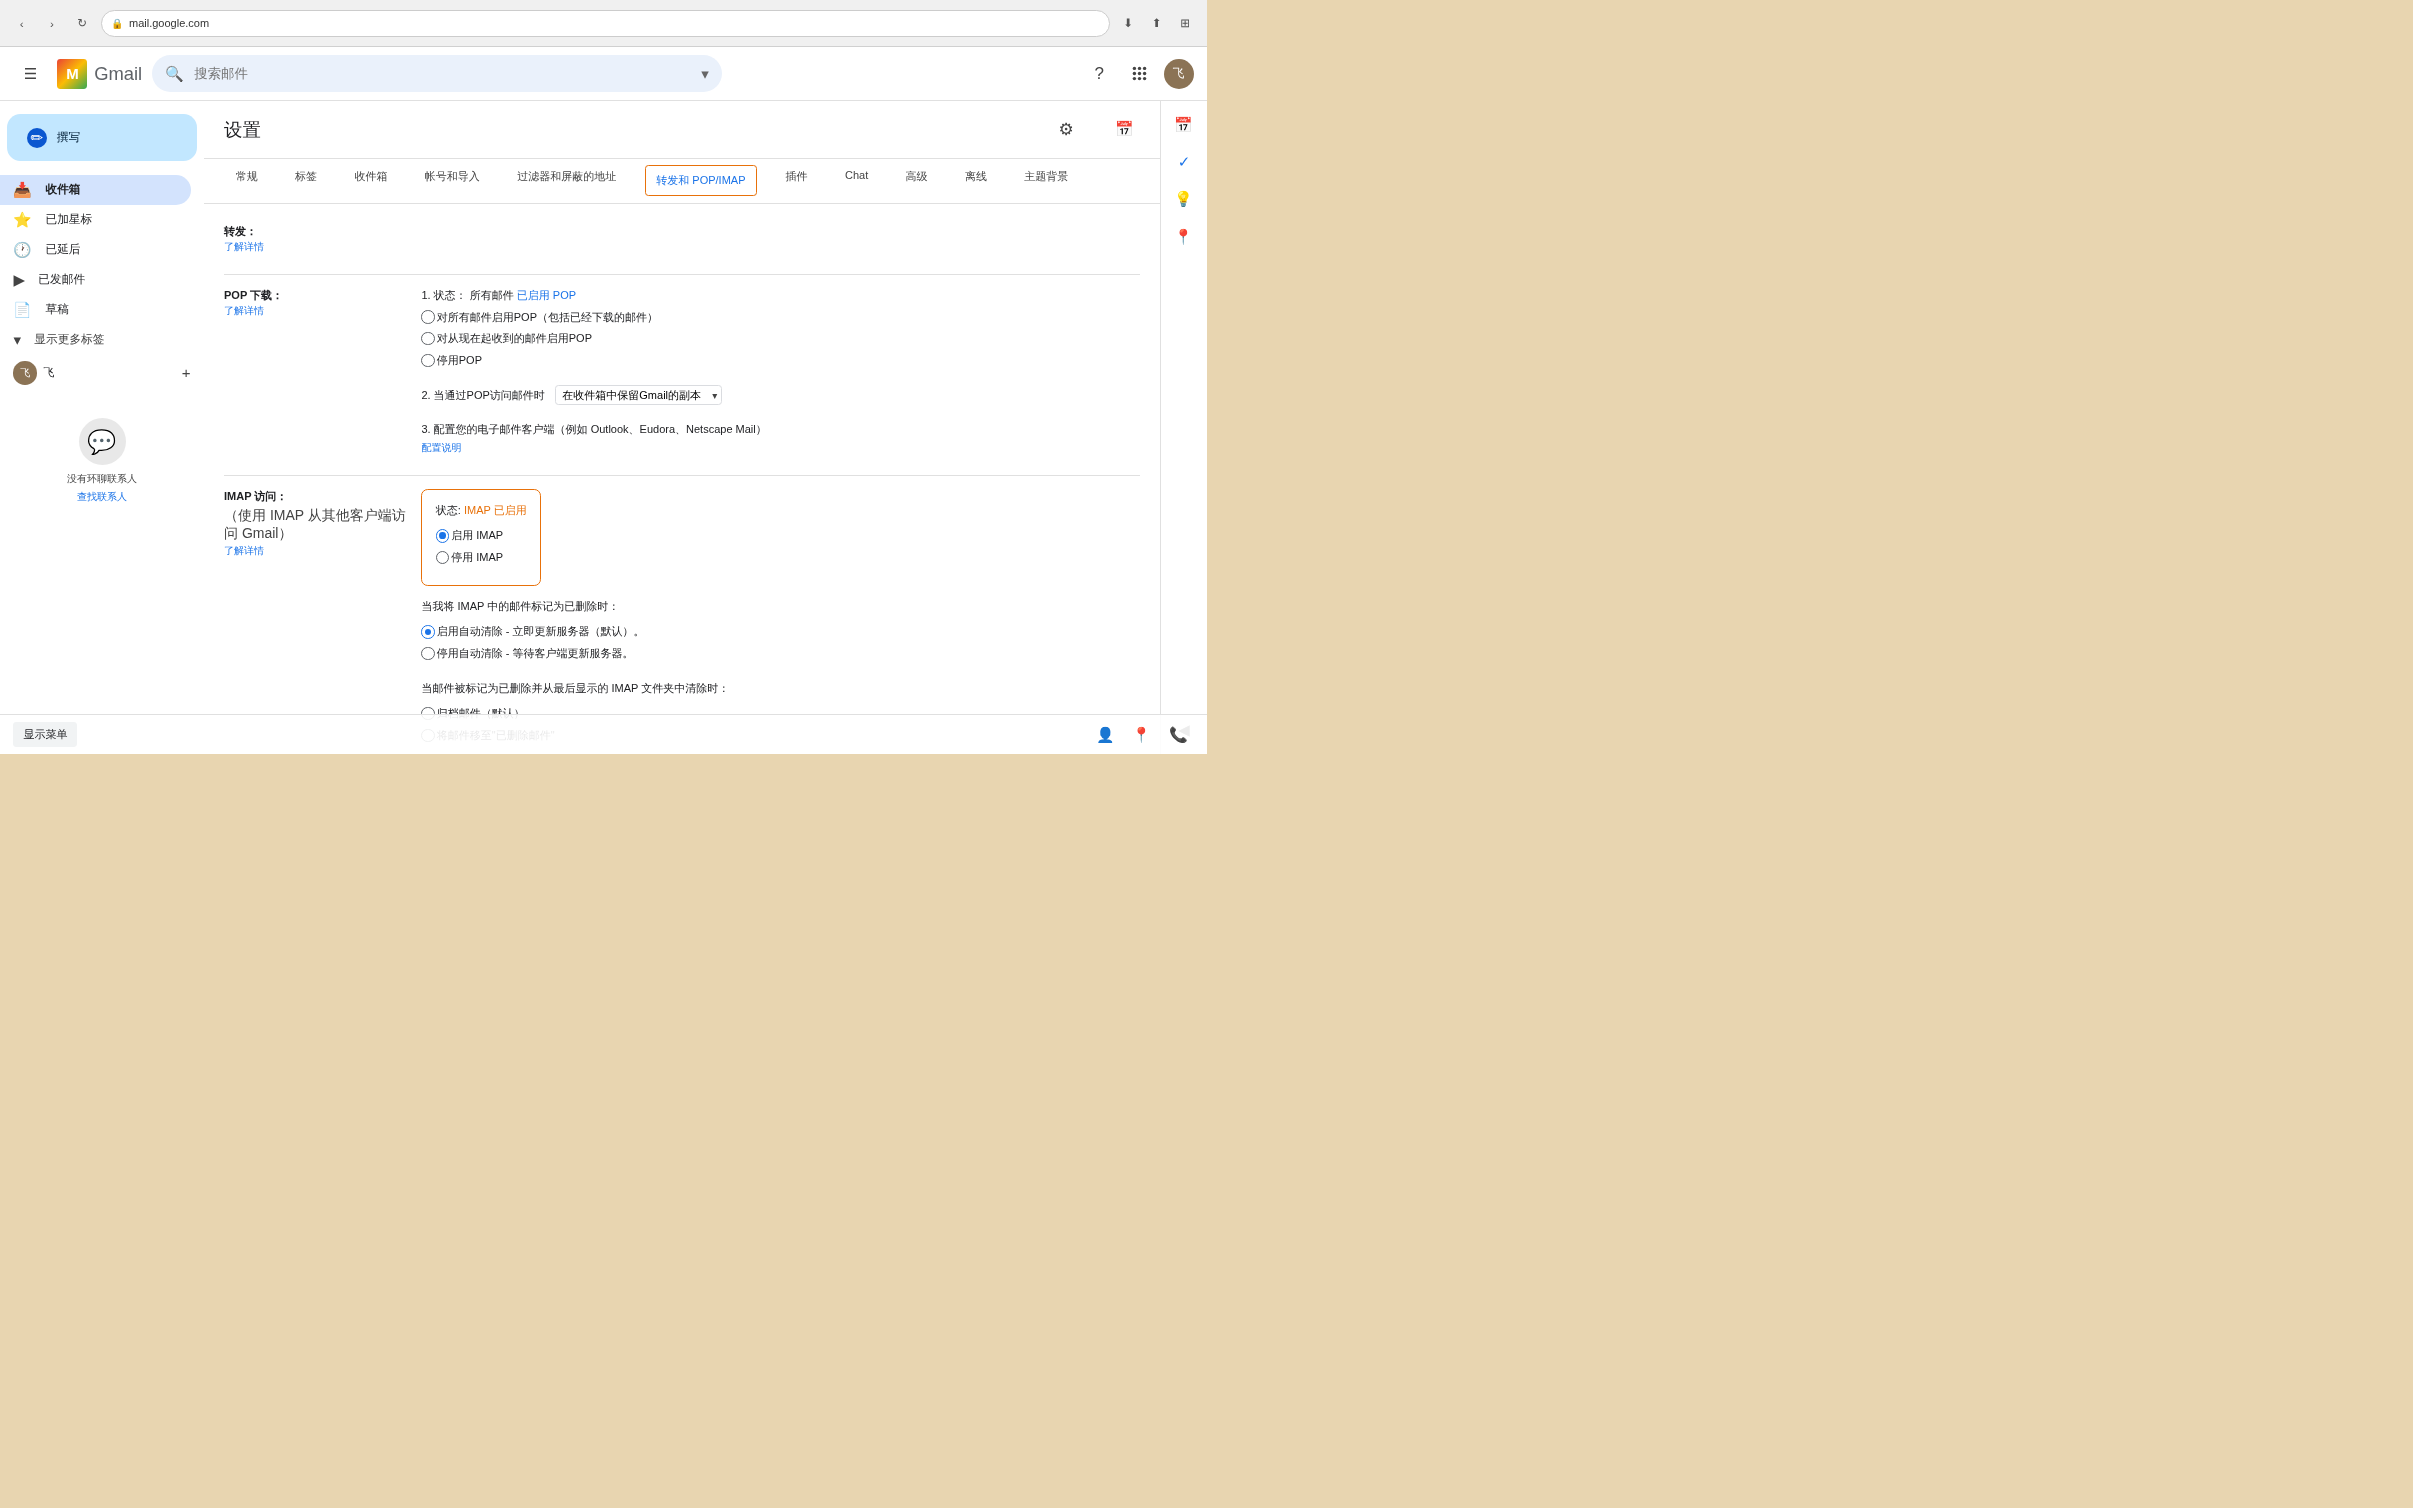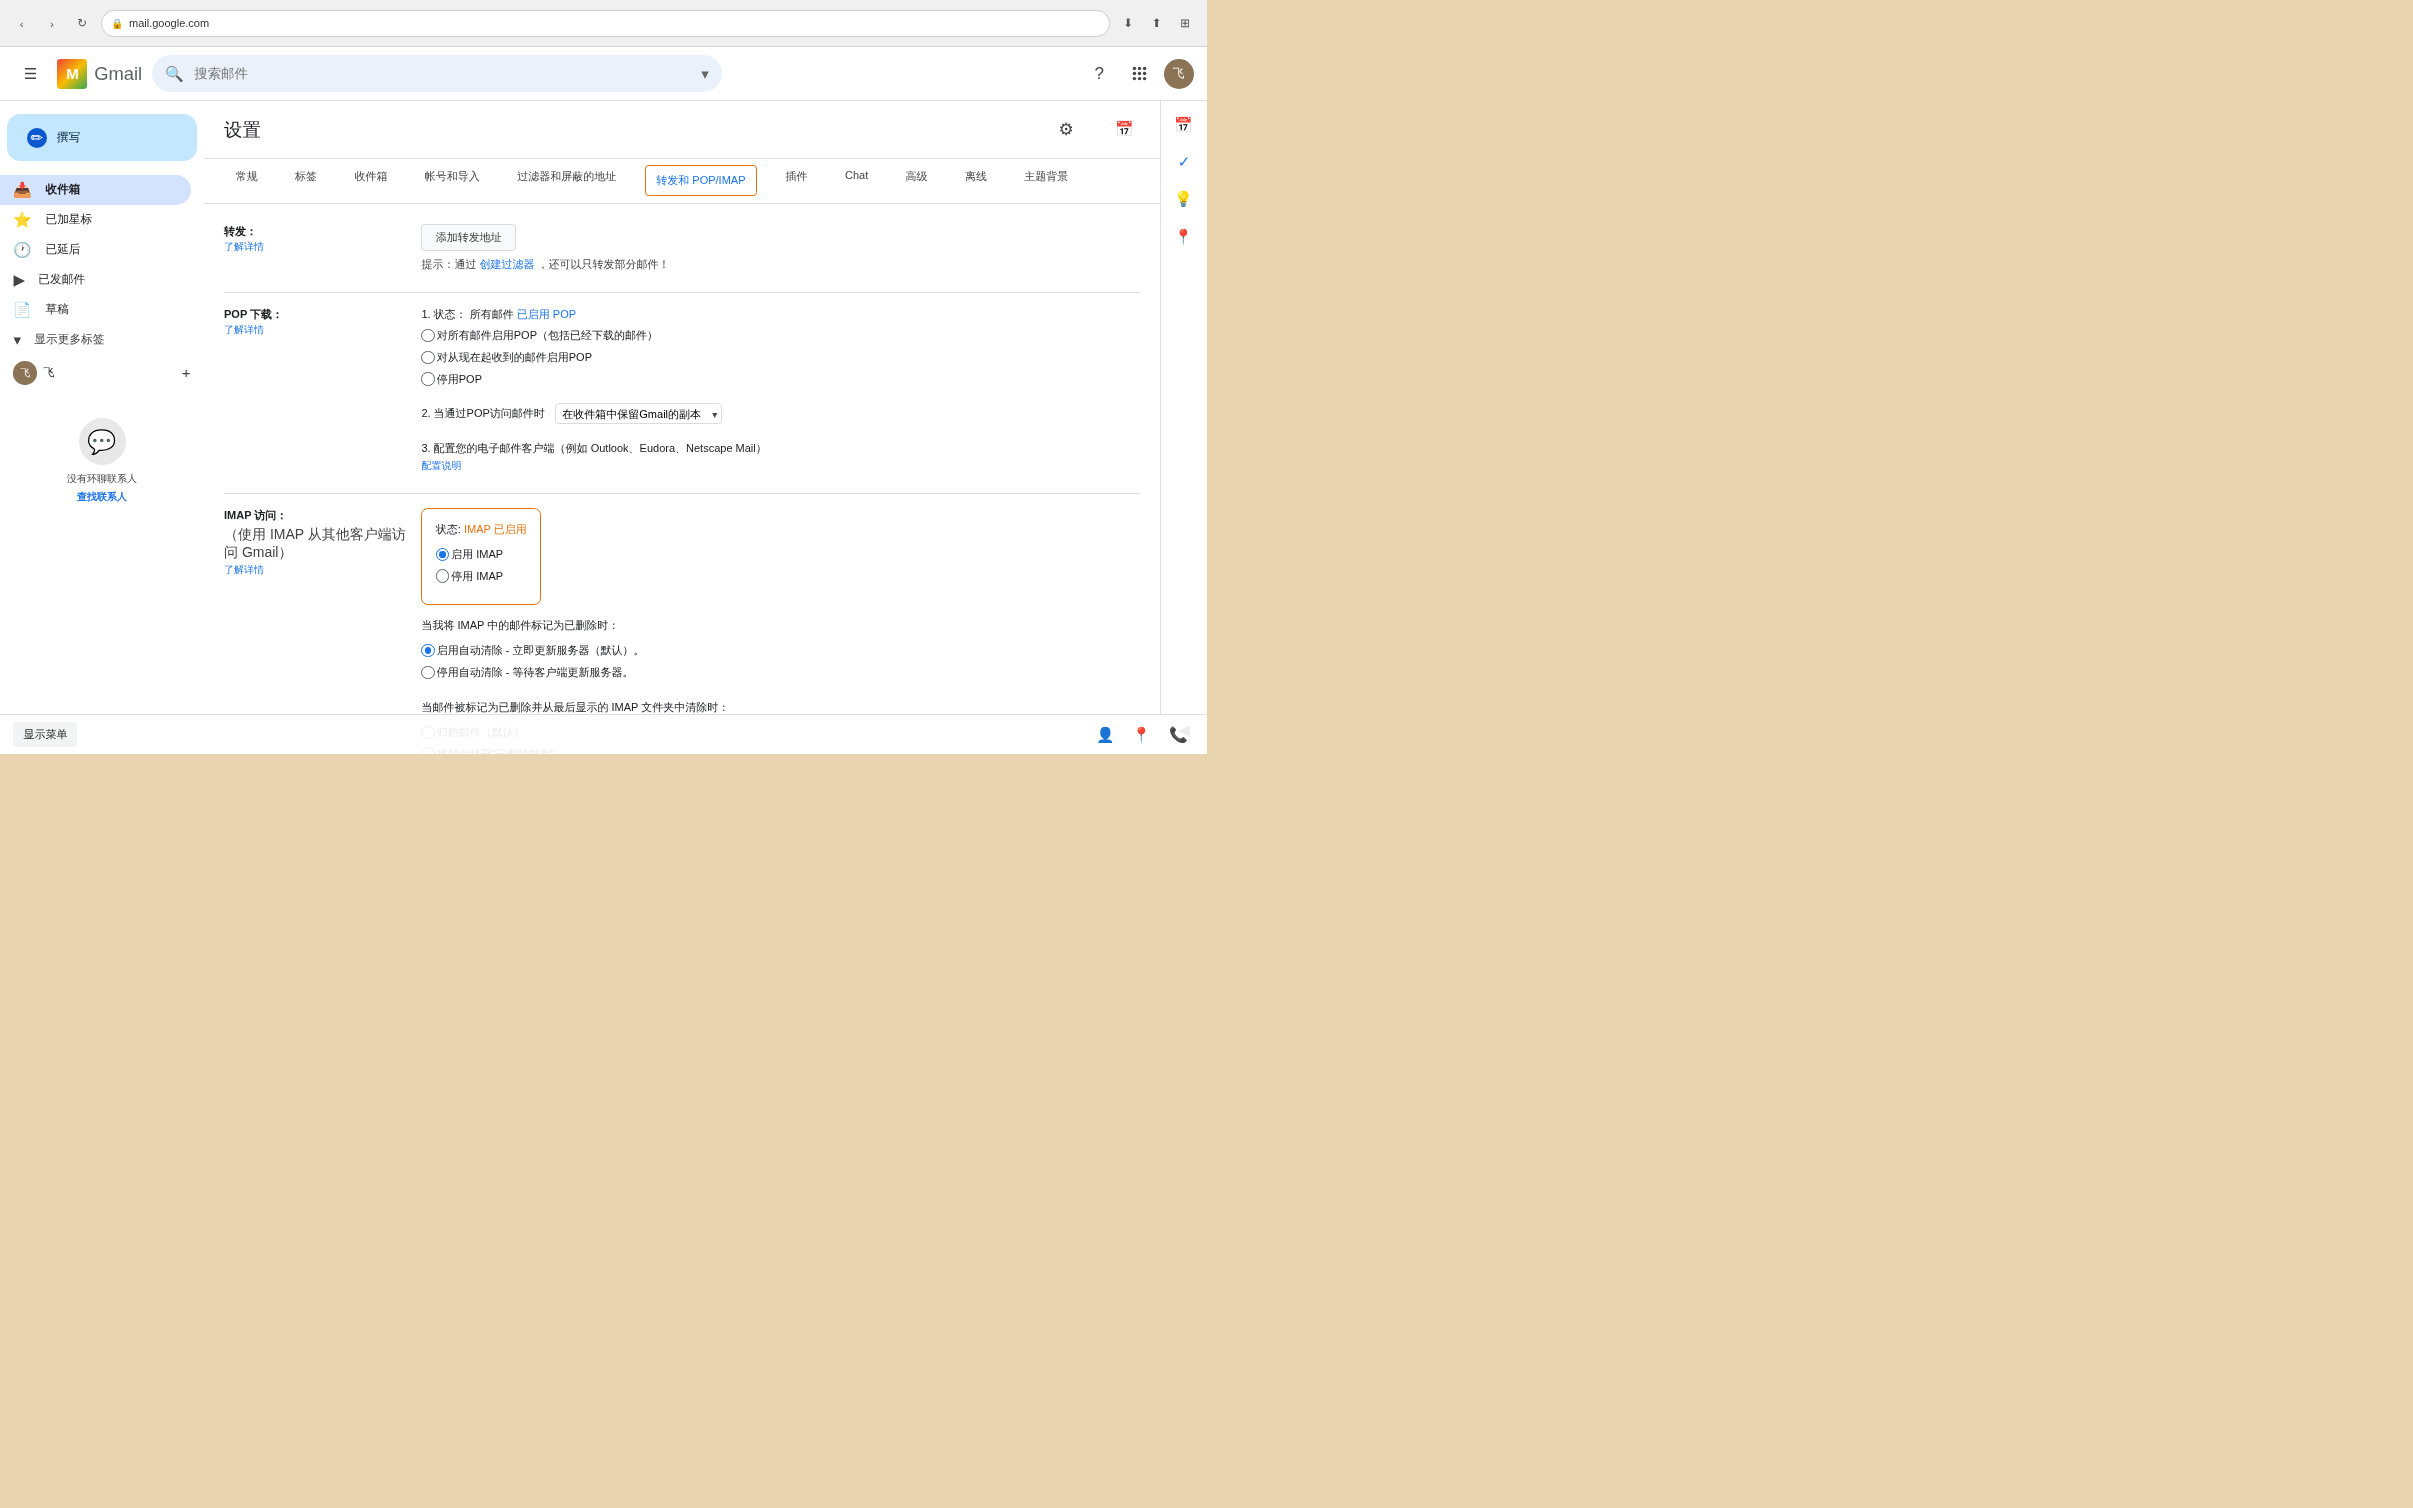--- a/index.html
+++ b/index.html
@@ -495,21 +495,21 @@
 
       <div style="padding: 6.7px 13.4px; display: flex; align-items: center; gap: 6.7px;">
         <div class="sidebar-avatar">飞</div>
         <span style="font-size:11px; color:#202124;">飞</span>
         <span style="margin-left: auto; cursor:pointer; color: #444; font-size: 15px;">+</span>
       </div>
 
       <div style="padding: 27px 13.4px 6.7px; text-align: center;">
         <div style="width:47px; height:47px; border-radius:50%; background:#e8e8e8; display:flex; align-items:center; justify-content:center; font-size:23.5px; margin: 0 auto 6.7px; cursor:pointer;">💬</div>
         <div style="font-size:10px; color:#444;">没有环聊联系人</div>
-        <a href="#" style="font-size:10px; color:#1a73e8; text-decoration:none; display:block; margin-top:3.4px;font-weight:bold;">查找联系人</a>
+        <a href="#" style="font-size:10px; color:#1a73e8; text-decoration:none; display:block; margin-top:3.4px;">查找联系人</a>
       </div>
     </div>
 
     <div class="content-area">
 
       <div class="settings-header">
         <h1 class="settings-title">设置</h1>
         <button class="settings-gear">⚙</button>
         <div class="settings-calendar-icon">📅</div>
       </div>
@@ -527,28 +527,20 @@
         <a class="settings-tab">离线</a>
         <a class="settings-tab">主题背景</a>
       </div>
 
       <div class="settings-content">
 
         <div class="settings-section">
           <div class="section-label-col">
             <div class="section-label">转发：</div>
             <a href="#" class="section-link">了解详情</a>
-          </div>
-          <div class="section-content">
-            <button class="add-forward-btn">添加转发地址</button>
-            <div class="forward-hint">
-              <span>提示：通过</span>
-              <a href="#">创建过滤器</a>
-              <span>，还可以只转发部分邮件！</span>
-            </div>
           </div>
         </div>
 
         <hr class="section-separator">
 
         <div class="settings-section">
           <div class="section-label-col">
             <div class="section-label">POP 下载：</div>
             <a href="#" class="section-link">了解详情</a>
           </div>

